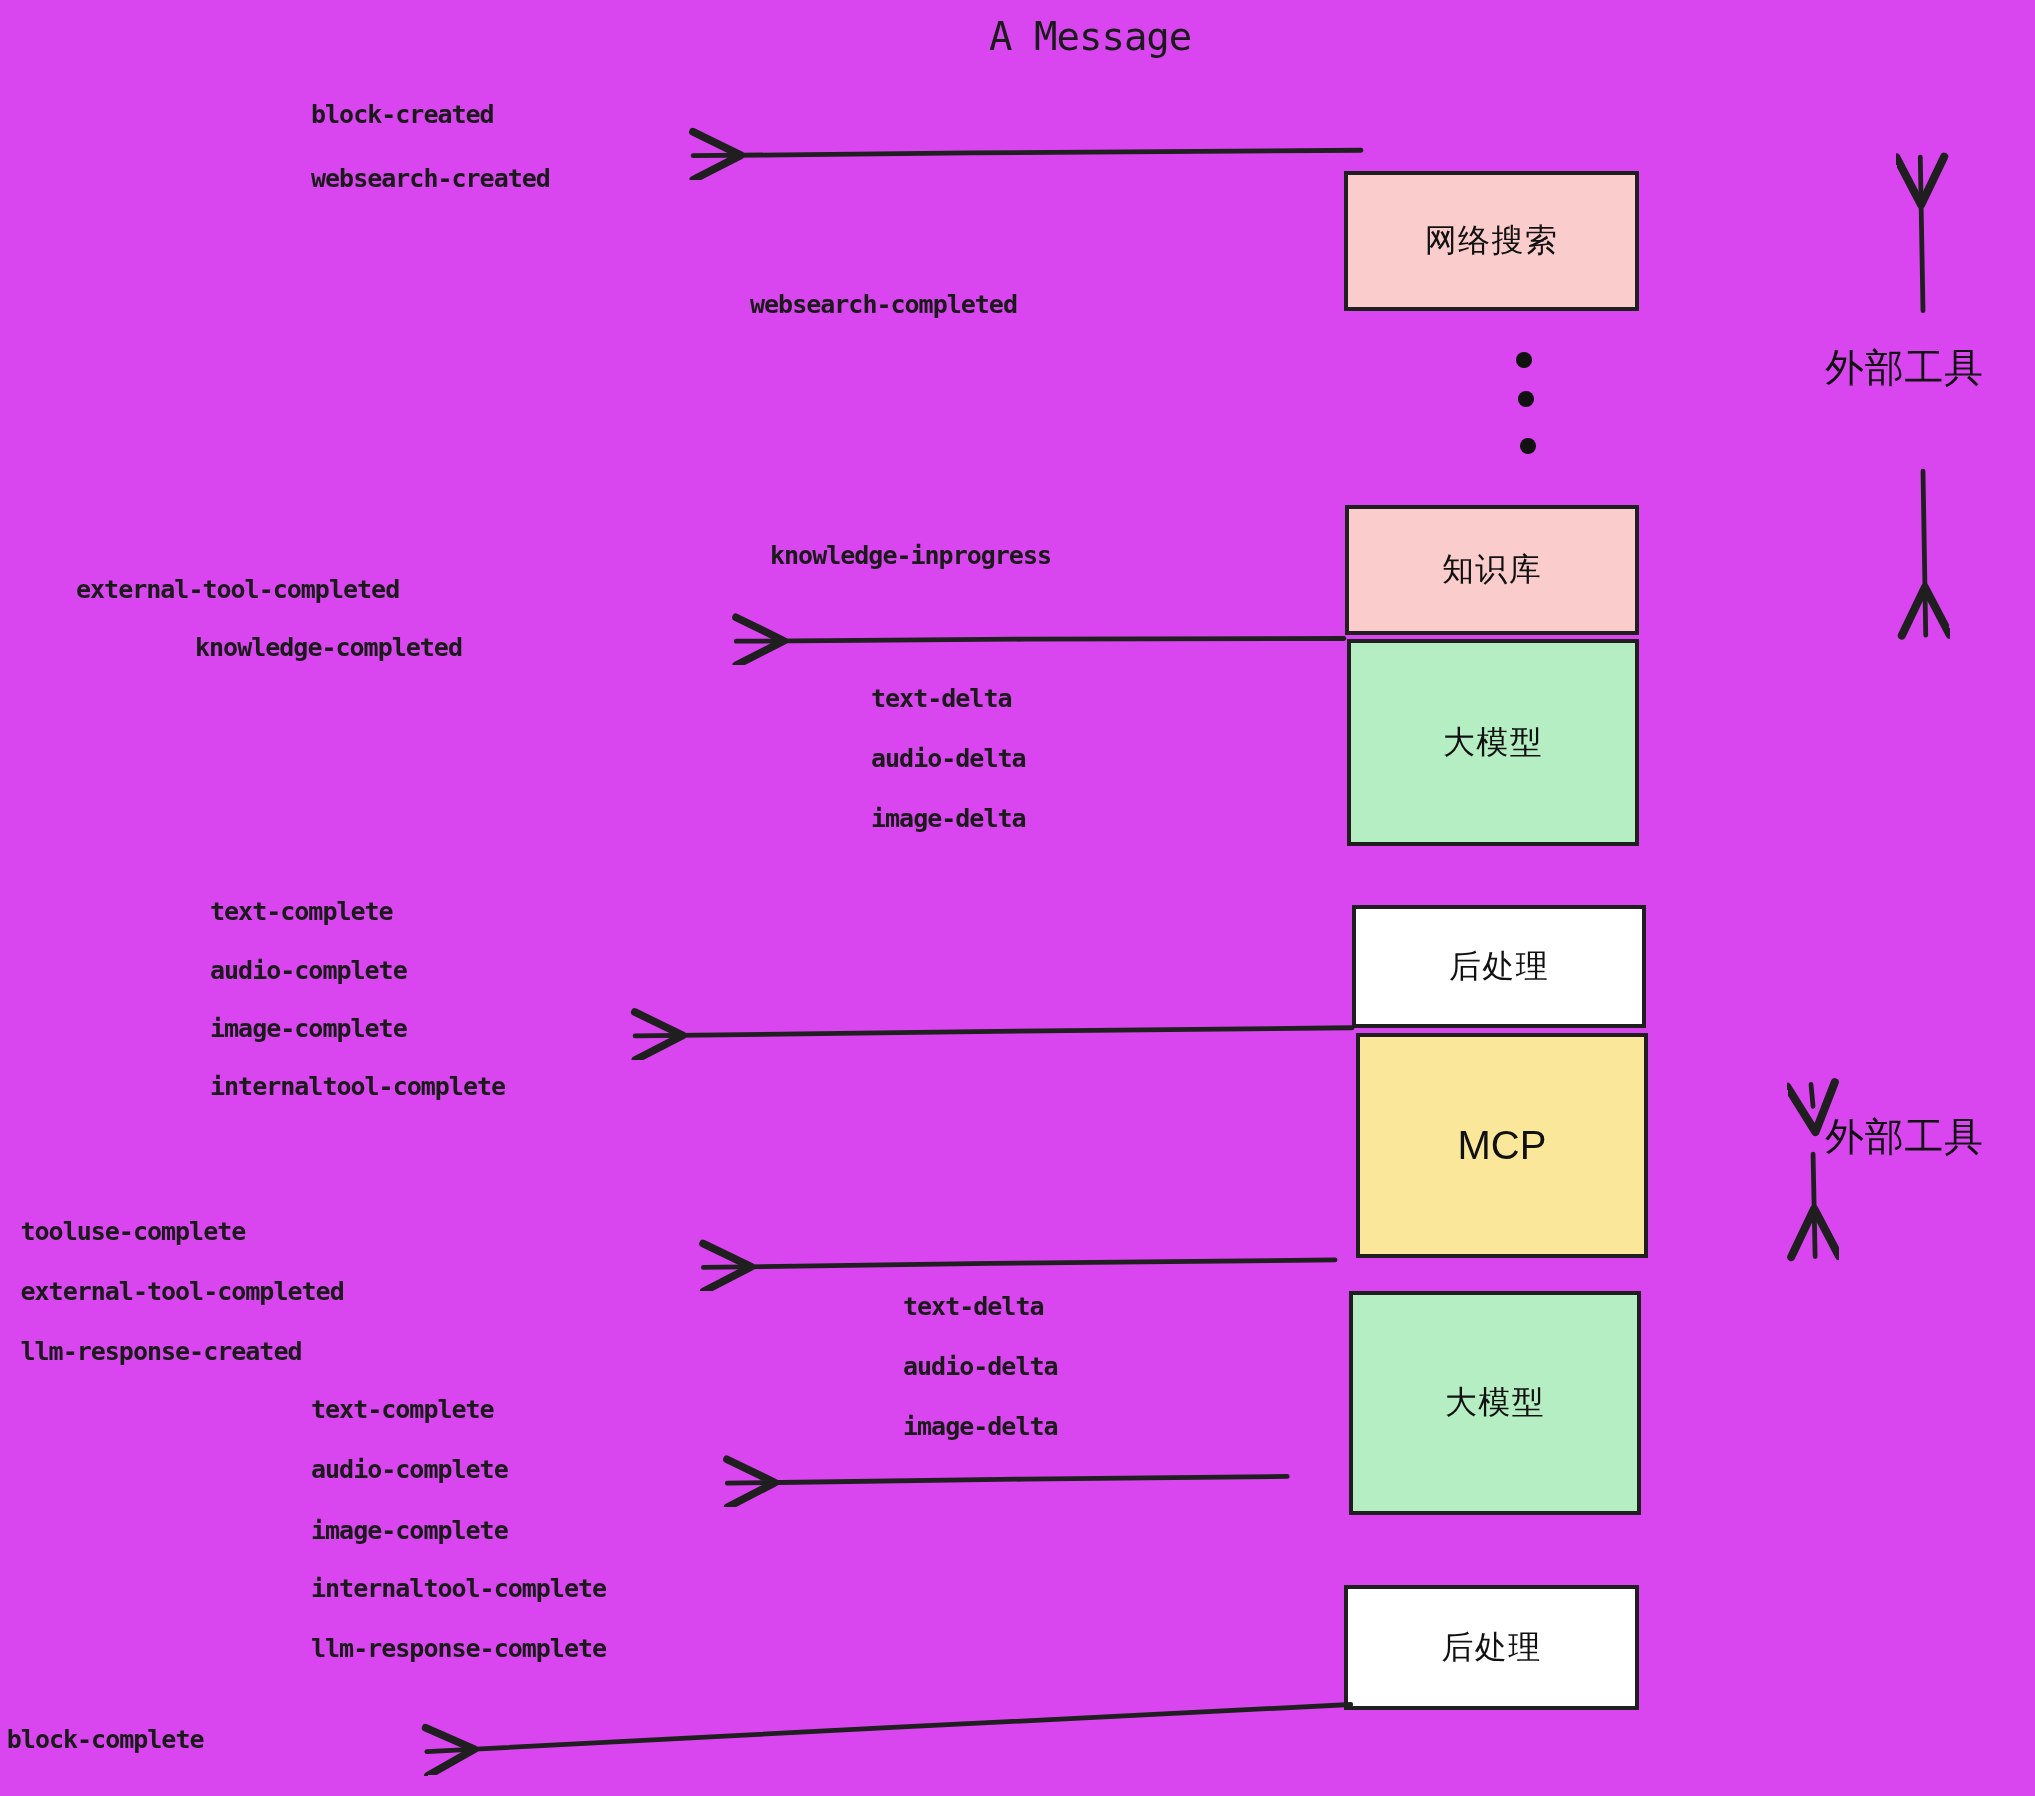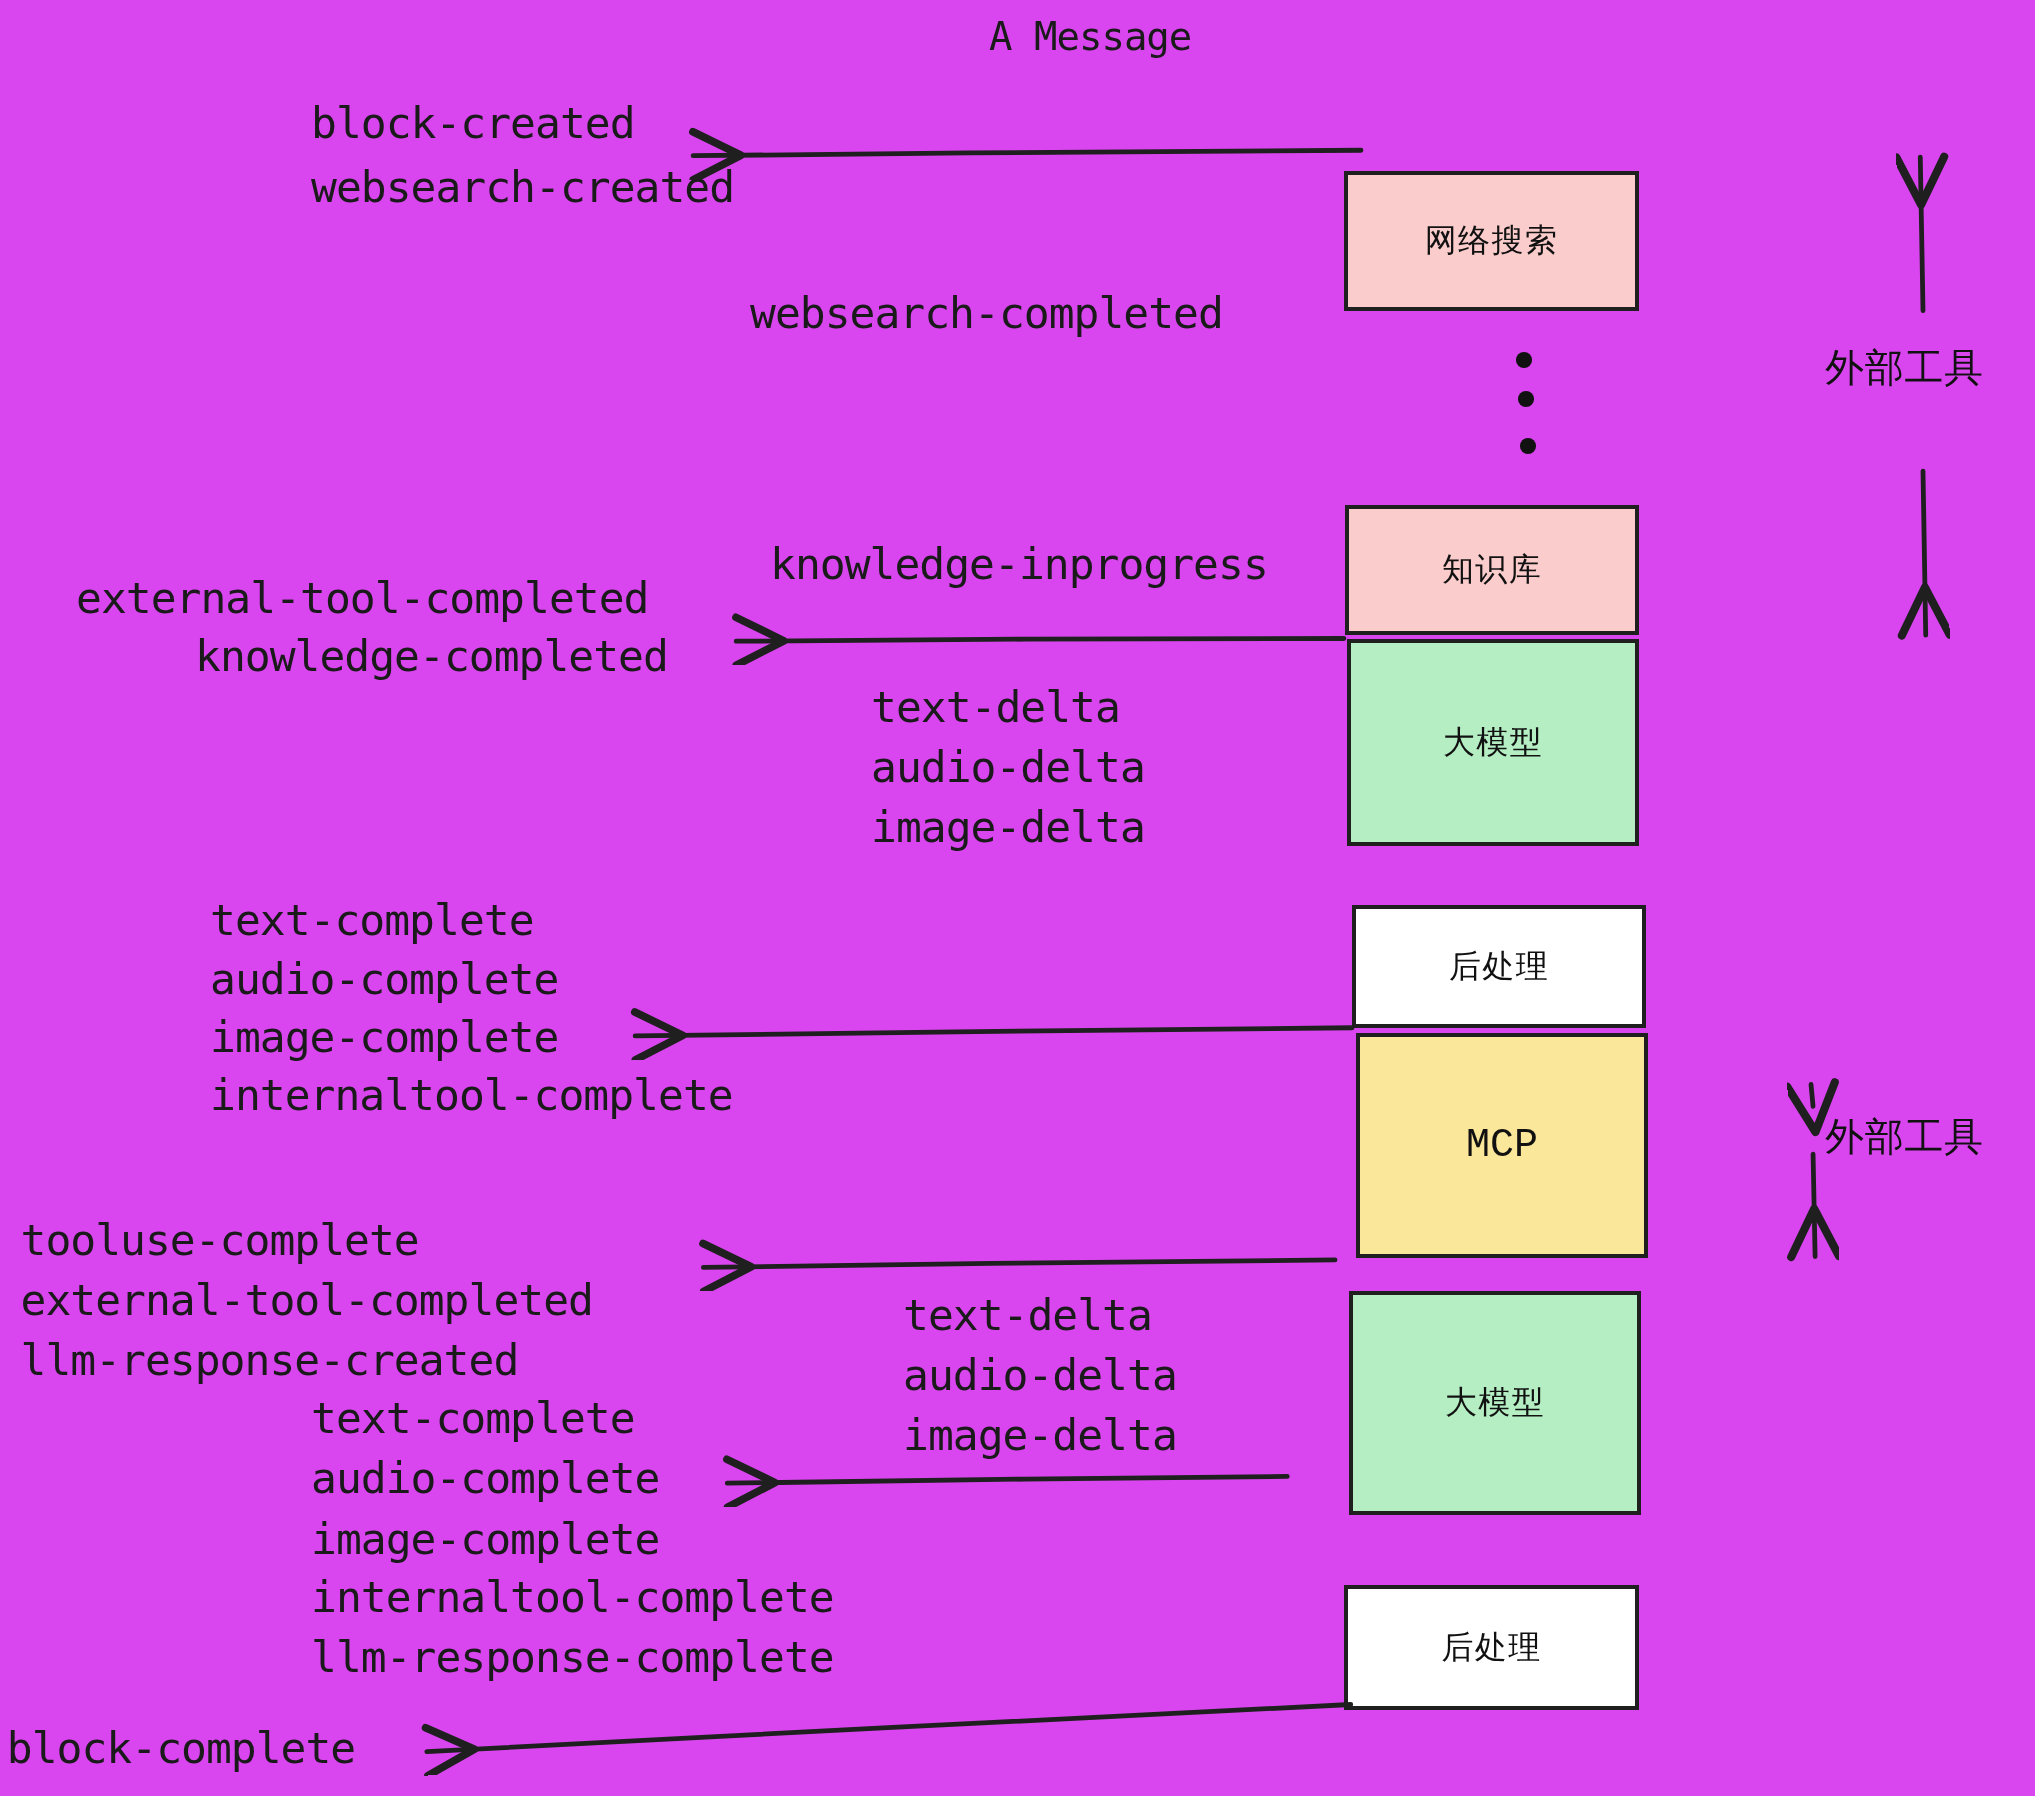--- a/index.html
+++ b/index.html
@@ -13,24 +13,24 @@
     height: 1796px;
     background: #d946ef;
     overflow: hidden;
     font-family: "DejaVu Sans Mono", monospace;
   }
   .evt {
     position: absolute;
     white-space: nowrap;
     color: #1a1a1a;
     font-family: "DejaVu Sans Mono", monospace;
-    font-size: 43px;
+    font-size: 25px;
     line-height: 1.0;
     letter-spacing: -1px;
-    font-weight: 400;
+    font-weight: 700;
   }
   .title {
     position: absolute;
     white-space: nowrap;
     color: #1a1a1a;
     font-family: "DejaVu Sans Mono", monospace;
     font-size: 39px;
     letter-spacing: -1px;
   }
   .box {
@@ -39,21 +39,21 @@
     border: 4.1px solid #1f1f1f;
     display: flex;
     align-items: center;
     justify-content: center;
     color: #111111;
     font-family: "DejaVu Sans", sans-serif;
     font-size: 32px;
     letter-spacing: 1.4px;
   }
   .box.mcp-label {
-    font-family: Liberation Mono, monospace;
+    font-family: Liberation Sans, sans-serif;
     font-size: 40px;
     letter-spacing: 0px;
   }
   .sidelabel {
     position: absolute;
     white-space: nowrap;
     color: #111111;
     font-family: Liberation Mono, monospace;
     font-size: 39px;
     letter-spacing: 0.7px;

